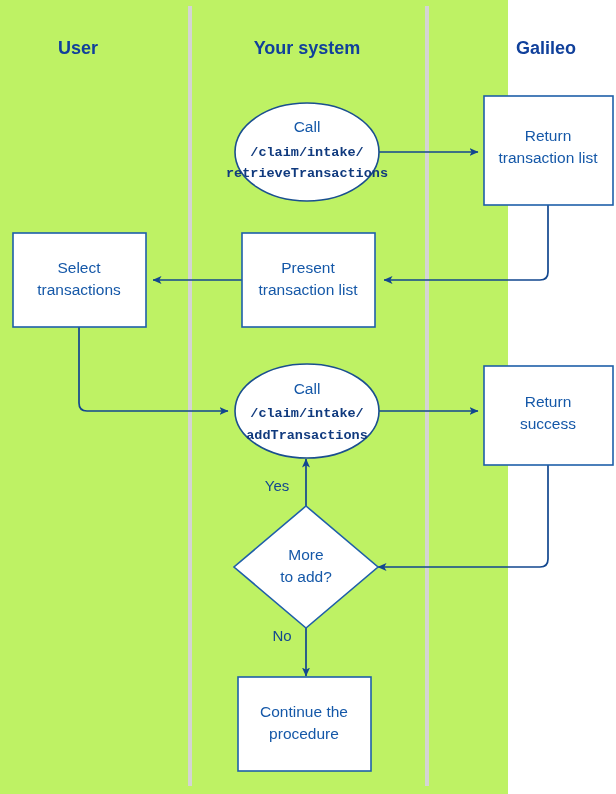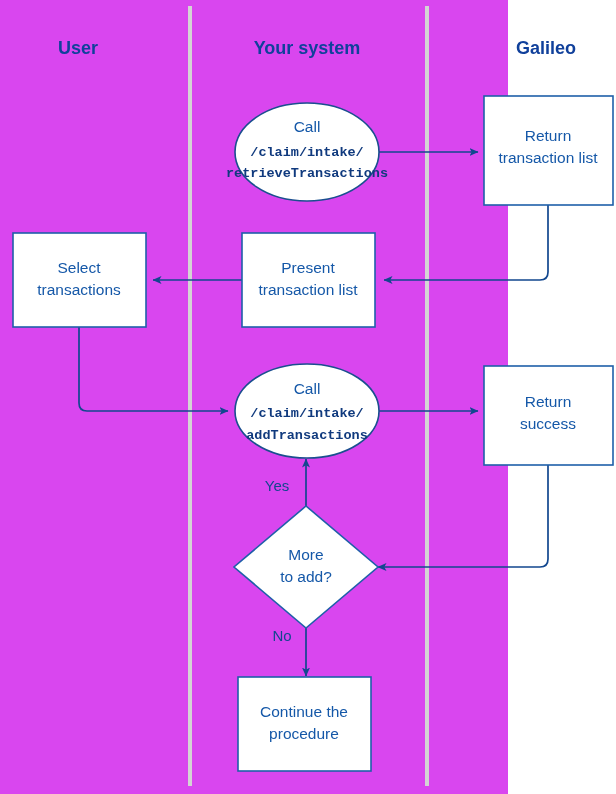--- a/index.html
+++ b/index.html
@@ -11,21 +11,21 @@
   body {
     width: 616px;
     height: 794px;
     overflow: hidden;
     font-family: "Liberation Sans", sans-serif;
   }
   #diagram-root {
     position: relative;
     width: 508px;
     height: 794px;
-    background: #d946ef;
+    background: #bef264;
   }
   svg.flow {
     display: block;
     width: 616px;
     height: 794px;
   }
   .lane-divider {
     stroke: #d4d4d4;
     stroke-width: 4;
   }

